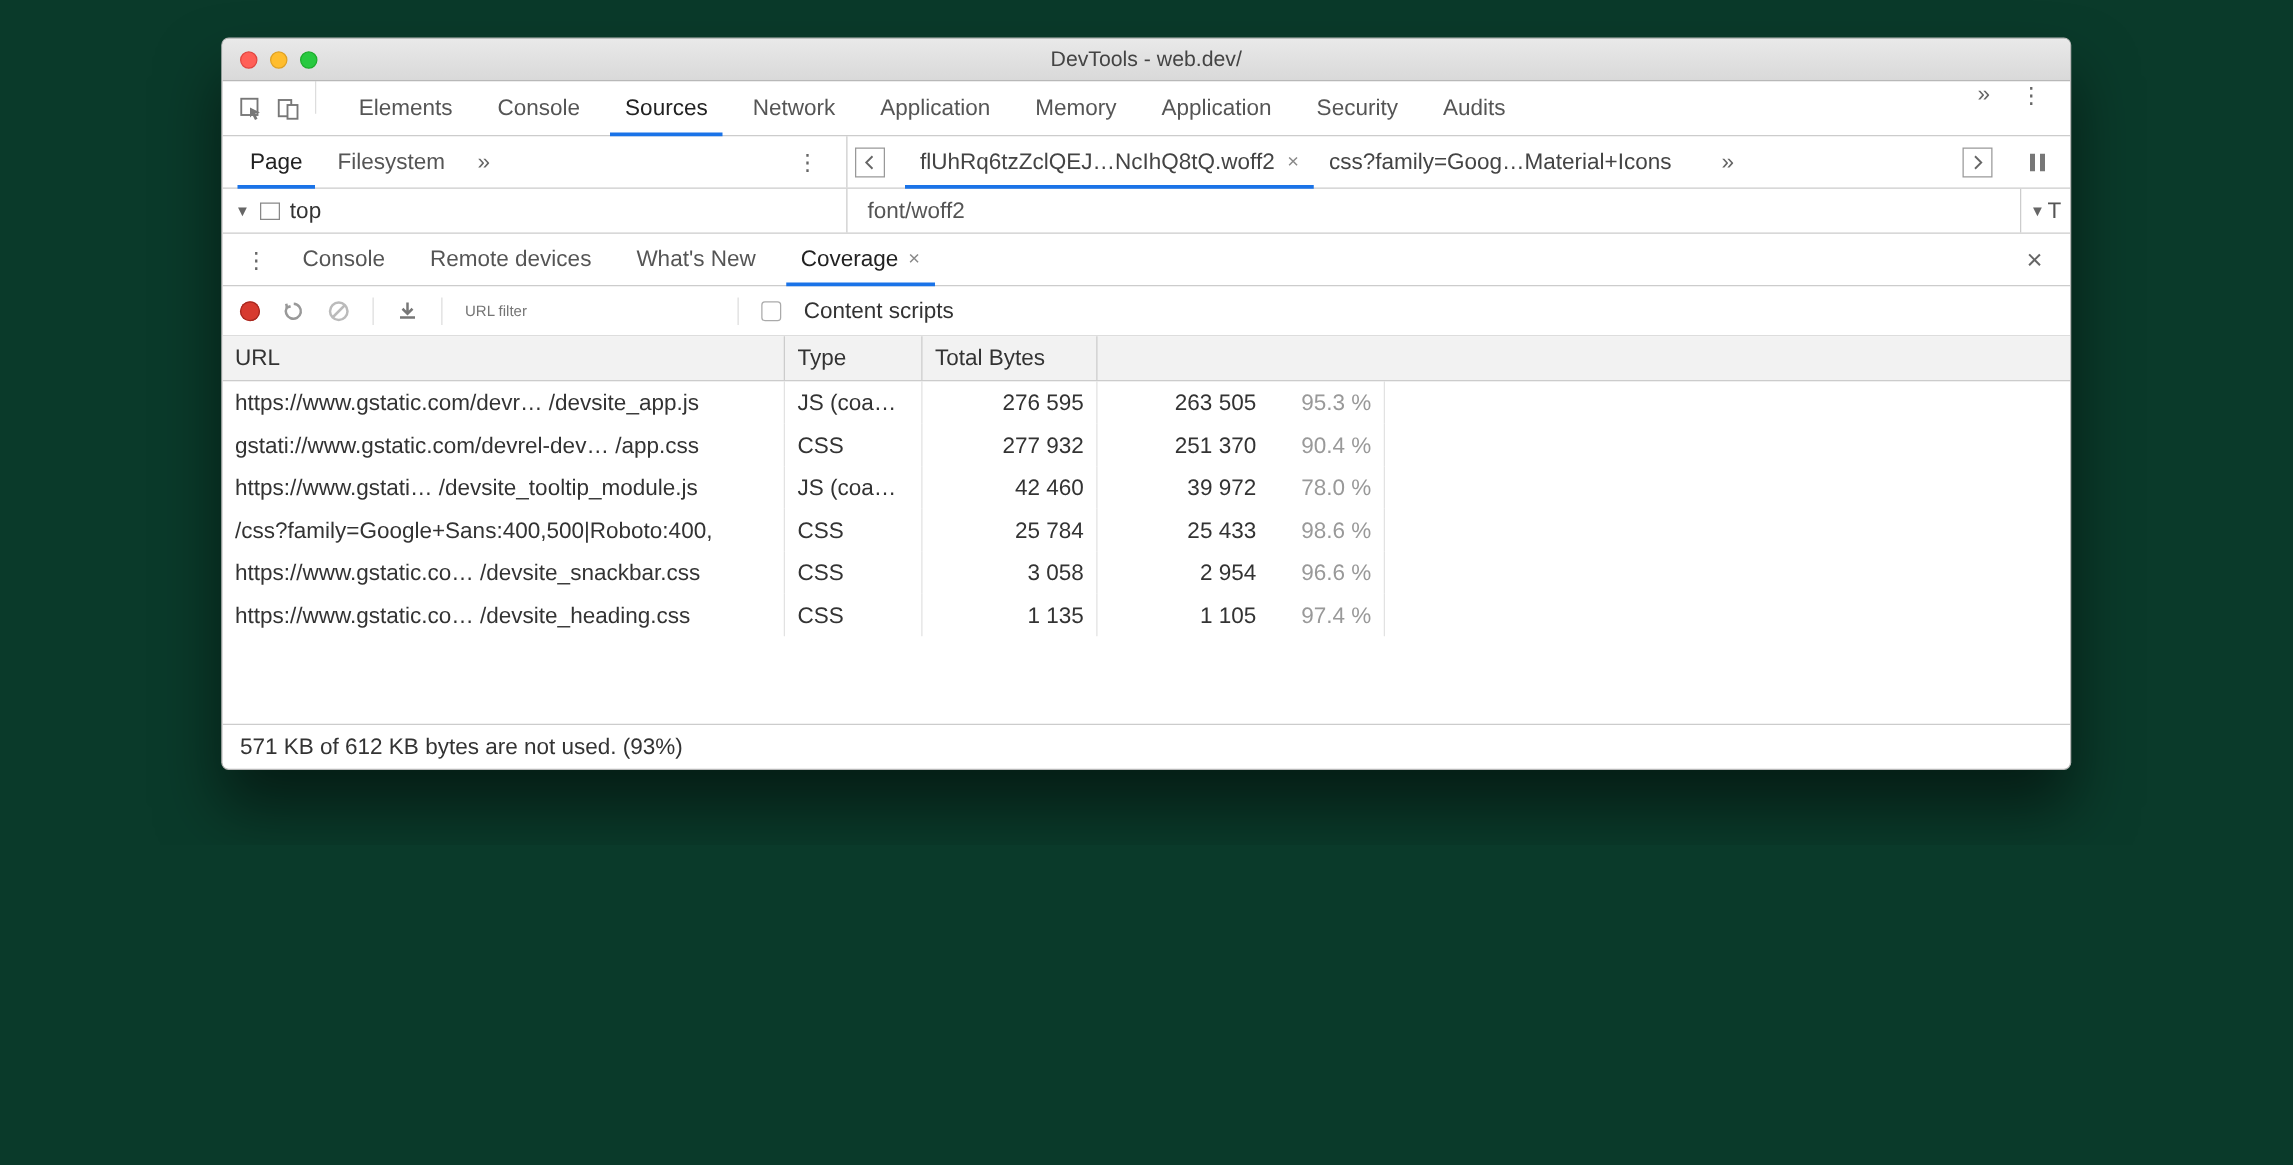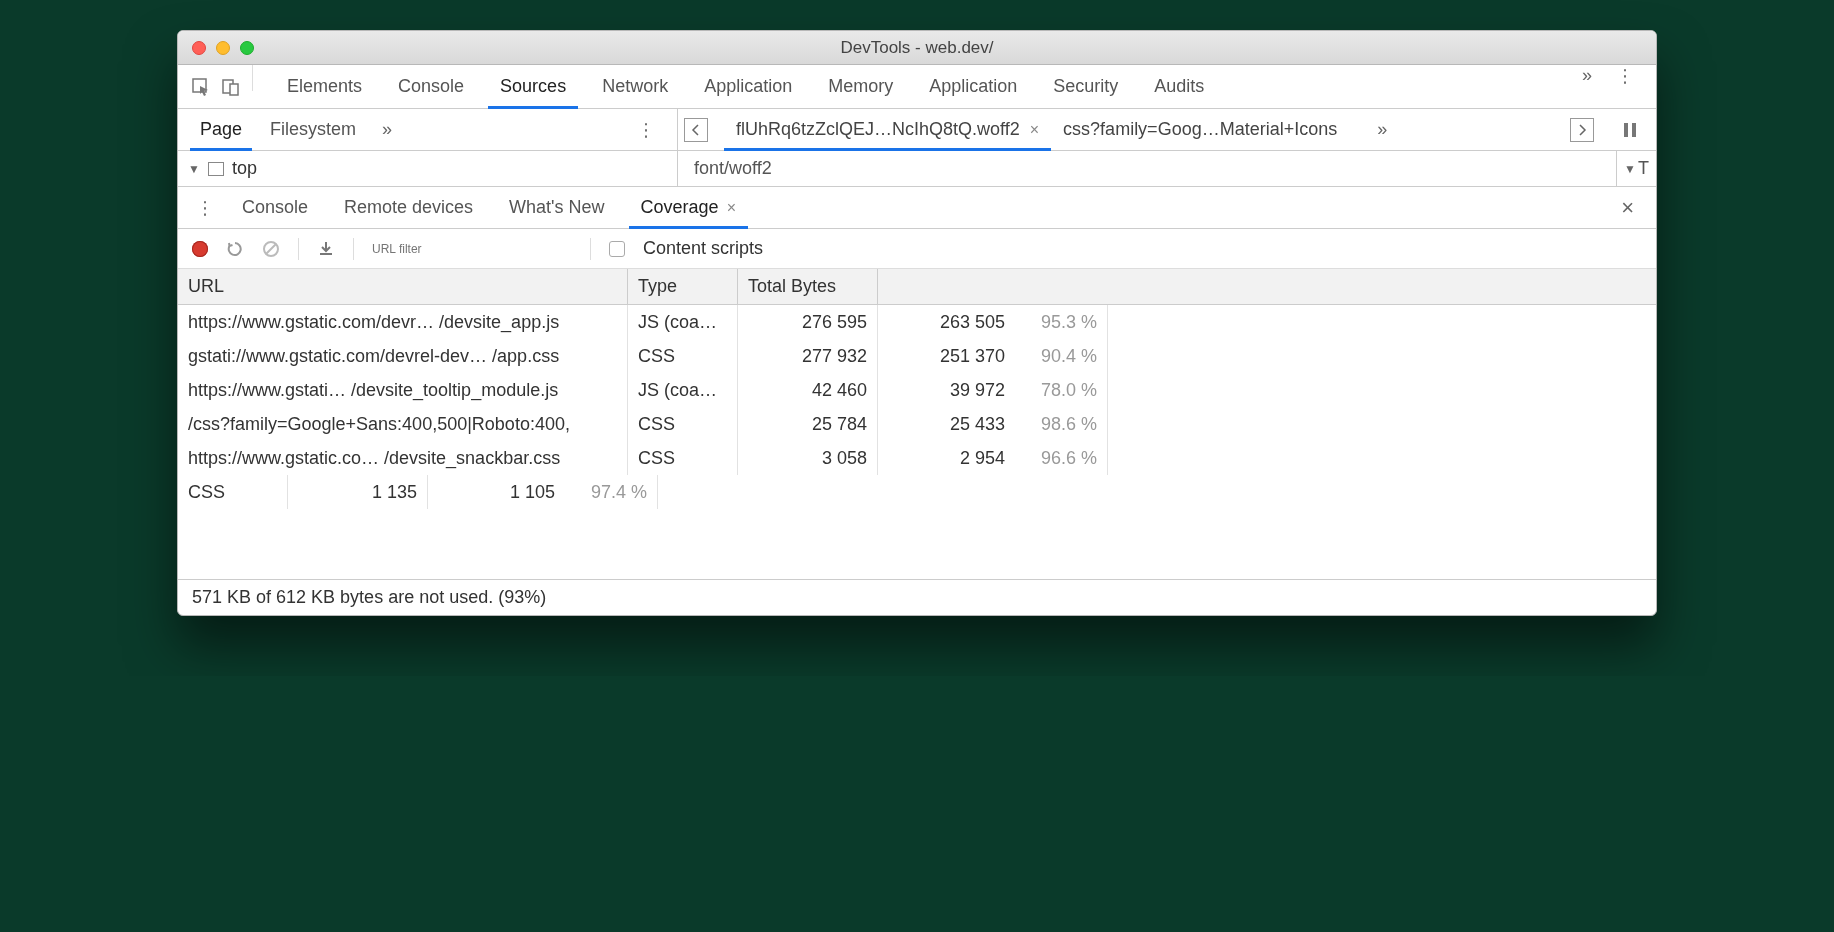--- a/index.html
+++ b/index.html
@@ -344,20 +344,21 @@
         <div class="cell col-viz viz">
           <div class="bar-wrap">
             <div class="bar" style="width: 1.10027%;">
               <div class="bar-red" style="width: 96.6%;"></div>
               <div class="bar-green" style="width: 3.4%;"></div>
             </div>
           </div>
         </div>
       </div>
       <div class="cov-row">
+        <div class="cell col-url">https://www.gstatic.co…  /devsite_heading.css</div>
         <div class="cell col-type">CSS</div>
         <div class="cell col-total num">1 135</div>
         <div class="cell col-unused unused-cell">
           <span>1 105</span>
           <span class="pct">97.4 %</span>
         </div>
         <div class="cell col-viz viz">
           <div class="bar-wrap">
             <div class="bar" style="width: 0.408373%;">
               <div class="bar-red" style="width: 97.4%;"></div>

